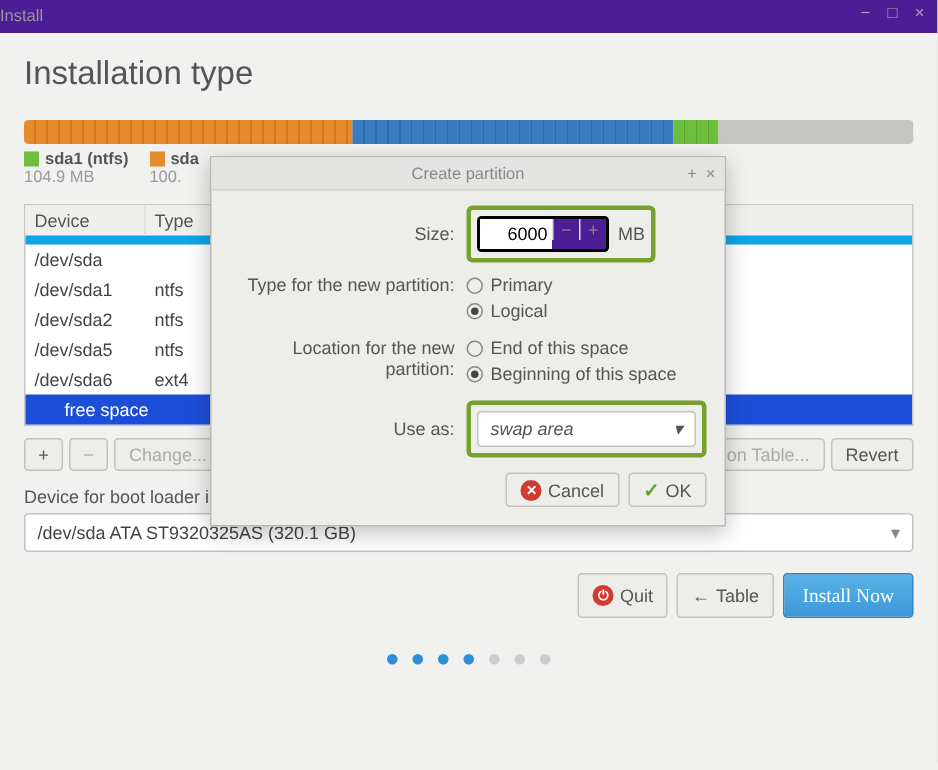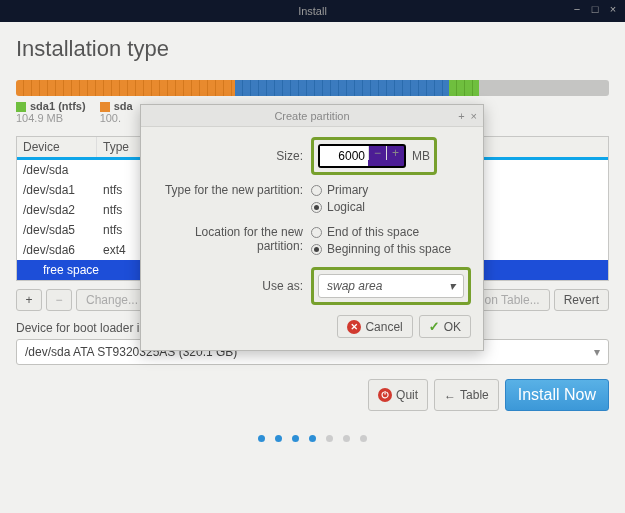--- a/index.html
+++ b/index.html
@@ -1,56 +1,56 @@
 <!DOCTYPE html>
 <html><head>
 <meta charset="utf-8">
 <style>
 * { box-sizing: border-box; margin: 0; padding: 0; font-family: "Segoe UI", Arial, sans-serif; }
 body { background: #d8dcd8; width: 625px; height: 513px; overflow: hidden; position: relative; }
 
-.titlebar { height: 22px; background: #0f172a; display: flex; align-items: center; justify-content: center; position: relative; color: #999; font-size: 11px; }
+.titlebar { height: 22px; background: #4c1d95; display: flex; align-items: center; position: relative; color: #999; font-size: 11px; }
 .titlebar .winbtns { position: absolute; right: 6px; top: 3px; display: flex; gap: 6px; }
 .winbtns span { width: 12px; height: 12px; display: inline-flex; align-items: center; justify-content: center; color: #aaa; font-size: 11px; }
 
 .installer { background: #f1f1ef; width: 625px; height: 491px; padding: 14px 16px 6px 16px; }
 h1 { font-weight: 300; font-size: 22px; color: #555; margin-bottom: 18px; }
 
 .diskbar { height: 16px; display: flex; border-radius: 3px; overflow: hidden; margin-bottom: 4px; }
 .seg { height: 100%; }
 .seg-orange { background: repeating-linear-gradient(90deg,#e88a2e,#e88a2e 7px,#d4781d 7px,#d4781d 8px); }
 .seg-blue { background: repeating-linear-gradient(90deg,#3b7bbf,#3b7bbf 7px,#2a6bad 7px,#2a6bad 8px); }
 .seg-green { background: repeating-linear-gradient(90deg,#6fbf3e,#6fbf3e 7px,#5ca62d 7px,#5ca62d 8px); }
 .seg-gray { background: #c5c5c3; }
 
 .legend { display: flex; gap: 14px; font-size: 11px; color: #555; margin-bottom: 12px; }
 .legend .sw { width: 10px; height: 10px; display: inline-block; margin-right: 4px; vertical-align: middle; }
 .legend .sub { color: #999; }
 
 .table { border: 1px solid #c7c7c5; width: 100%; font-size: 12px; background: #fff; }
-.table .hdr { background: #efefec; display: flex; border-bottom: 3px solid #0ea5e9; }
+.table .hdr { background: #efefec; display: flex; border-bottom: 6px solid #0ea5e9; }
 .table .hdr div { padding: 3px 6px; border-right: 1px solid #ddd; color: #555; }
 .table .row { display: flex; }
 .table .row div { padding: 3px 6px; color: #444; }
 .table .sel { background: #1d4ed8; color: #fff; padding-left: 20px; }
 .table .sel div { color: #fff; }
 .col-dev { width: 80px; } .col-type { width: 45px; } .col-mt { width: 40px; }
 
 .toolbar { display: flex; gap: 4px; margin-top: 8px; align-items: center; }
 .btn { background: #ededea; border: 1px solid #c2c2bf; border-radius: 3px; padding: 3px 9px; font-size: 12px; color: #555; cursor: pointer; display: inline-flex; align-items: center; gap: 4px; }
 .btn.sq { width: 26px; justify-content: center; padding: 3px 0; }
 .btn.disabled { color: #aaa; }
 .spacer { flex: 1; }
 
 .boot-label { font-size: 12px; color: #555; margin-top: 10px; margin-bottom: 4px; }
 .combo { background: #fff; border: 1px solid #c2c2bf; border-radius: 3px; padding: 5px 8px; font-size: 12px; color: #444; display: flex; align-items: center; }
 .combo .chev { margin-left: auto; color: #888; }
 
 .footer { display: flex; gap: 6px; justify-content: flex-end; margin-top: 14px; }
-.btn-primary { background: linear-gradient(#59b1e6,#3c98d8); color: #fff; border: 1px solid #2f85c7; border-radius: 3px; padding: 6px 12px; font-size: 16px; }
+.btn-primary { background: linear-gradient(#59b1e6,#3c98d8); color: #fff; border: 1px solid #2f85c7; border-radius: 3px; padding: 6px 12px; font-size: 13px; font-family: Liberation Serif, serif; }
 .btn-danger-ico { width: 14px; height: 14px; background: #d13a2f; border-radius: 50%; display: inline-flex; align-items: center; justify-content: center; color: #fff; font-size: 9px; font-weight: bold; }
 .btn-ok-ico { color: #5aa62f; font-size: 13px; font-weight: bold; }
 
 .dots { display: flex; gap: 10px; justify-content: center; margin-top: 24px; }
 .dot { width: 7px; height: 7px; border-radius: 50%; background: #ccc; }
 .dot.active { background: #2d8fd6; }
 
 .dialog { position: absolute; left: 140px; top: 104px; width: 344px; background: #ededea; border: 1px solid #b8b8b5; box-shadow: 0 4px 14px rgba(0,0,0,0.25); }
 .dialog .dt { height: 22px; background: #e4e4e2; display: flex; align-items: center; justify-content: center; font-size: 11px; color: #888; position: relative; border-bottom: 1px solid #d3d3d0; }
 .dialog .dt .dwin { position: absolute; right: 6px; display: flex; gap: 6px; }

